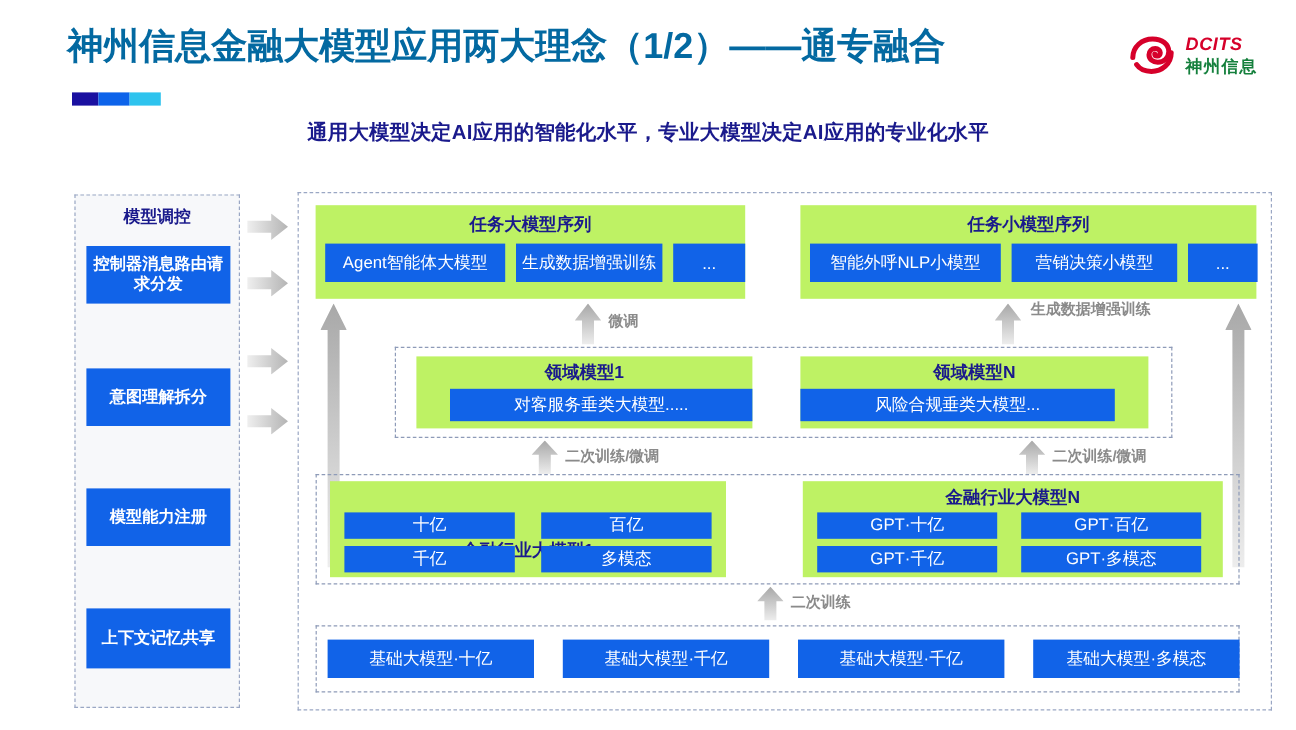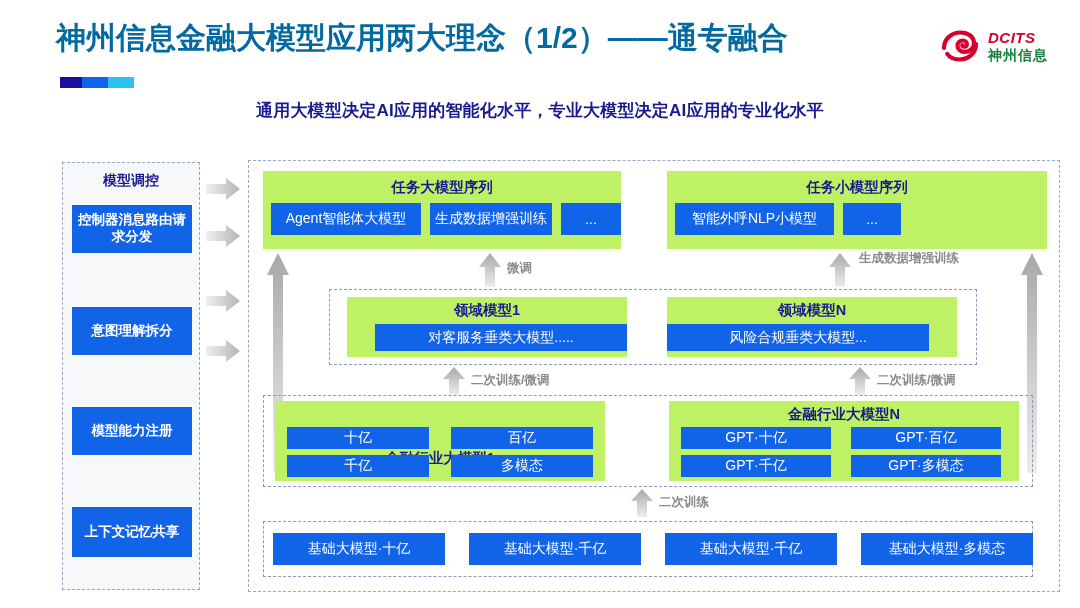--- a/index.html
+++ b/index.html
@@ -175,20 +175,21 @@
         <div class="chip" style="width:150px; height:32px;">Agent智能体大模型</div>
         <div class="chip" style="width:122px; height:32px;">生成数据增强训练</div>
         <div class="chip" style="width:60px; height:32px;">...</div>
       </div>
     </div>
 
     <div class="grp" style="left:418px; top:10px; width:380px; height:78px;">
       <div class="grp-title">任务小模型序列</div>
       <div style="position:absolute; left:8px; top:32px; display:flex; gap:9px;">
         <div class="chip" style="width:159px; height:32px;">智能外呼NLP小模型</div>
+        <div class="chip" style="width:138px; height:32px;">营销决策小模型</div>
         <div class="chip" style="width:58px; height:32px;">...</div>
       </div>
     </div>
 
     
     <svg class="uarrow" style="left:18px; top:92px; height:220px; width:22px;" viewBox="0 0 22 220" preserveAspectRatio="none">
       <defs>
           <linearGradient id="ug" x1="0" y1="1" x2="0" y2="0">
         <stop offset="0%" stop-color="#ededed"></stop>
             <stop offset="100%" stop-color="#a8a8a8"></stop>

